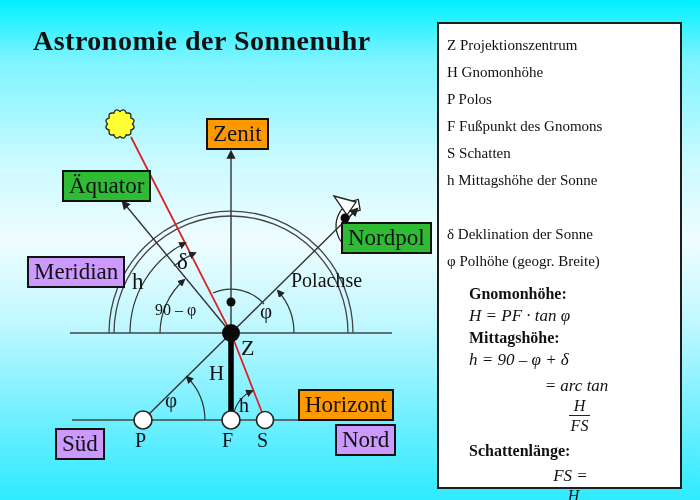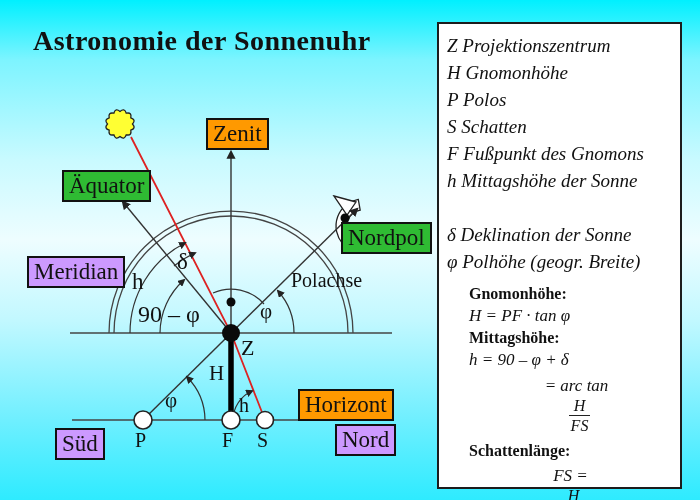--- a/index.html
+++ b/index.html
@@ -13,21 +13,21 @@
   svg.diagram{position:absolute;left:0;top:0;}
   .lbl{position:absolute;white-space:nowrap;line-height:1.05;}
   .boxlbl{position:absolute;white-space:nowrap;border:2px solid #111;
        padding:1px 5px 2px 5px;font-size:23px;line-height:1.1;}
   .orange{background:#FF9900;}
   .green{background:#2FBB33;}
   .violet{background:#CC99FF;}
   .panel{position:absolute;left:437px;top:22px;width:245px;height:467px;
        background:#ffffff;border:2px solid #1c1c1c;box-sizing:border-box;
        padding:8px 8px 0 8px;}
-  .legend-line{font-size:19px;line-height:27px;white-space:nowrap;font-style:italic;}
+  .legend-line{font-size:15px;line-height:27px;white-space:nowrap;}
   .legend-gap{height:27px;}
   .formulas{margin-left:22px;margin-top:8px;}
   .f-head{font-weight:bold;font-size:16px;line-height:21px;white-space:nowrap;}
   .f-line{font-style:italic;font-size:17px;line-height:23px;white-space:nowrap;}
   .f-row{display:flex;align-items:center;font-style:italic;font-size:17px;
        margin:5px 0 5px 0;white-space:nowrap;flex-direction:column;}
   .f-row.indent{margin-left:12px;}
   .frac{display:inline-flex;flex-direction:column;align-items:center;
        margin-left:6px;font-size:16px;line-height:19px;}
   .frac .num{border-bottom:1.4px solid #222;padding:0 5px;}
@@ -93,36 +93,36 @@
   <div class="boxlbl green" style="left:62px;top:170px;">Äquator</div>
   <div class="boxlbl green" style="left:341px;top:178px;margin-top:44px;">Nordpol</div>
   <div class="boxlbl violet" style="left:27px;top:256px;">Meridian</div>
   <div class="boxlbl orange" style="left:298px;top:389px;">Horizont</div>
   <div class="boxlbl violet" style="left:55px;top:428px;">Süd</div>
   <div class="boxlbl violet" style="left:335px;top:424px;">Nord</div>
 
   <div class="lbl" style="left:291px;top:270px;font-size:20px;">Polachse</div>
   <div class="lbl" style="left:132px;top:270px;font-size:23px;">h</div>
   <div class="lbl" style="left:177px;top:250px;font-size:23px;">δ</div>
-  <div class="lbl" style="left:138px;top:302px;font-size:24px;">90 – φ</div>
+  <div class="lbl" style="left:155px;top:302px;font-size:16px;">90 – φ</div>
   <div class="lbl" style="left:260px;top:300px;font-size:21px;">φ</div>
   <div class="lbl" style="left:241px;top:336px;font-size:22px;">Z</div>
   <div class="lbl" style="left:209px;top:362px;font-size:21px;">H</div>
   <div class="lbl" style="left:165px;top:389px;font-size:21px;">φ</div>
   <div class="lbl" style="left:239px;top:395px;font-size:20px;">h</div>
   <div class="lbl" style="left:135px;top:430px;font-size:20px;">P</div>
   <div class="lbl" style="left:222px;top:430px;font-size:20px;">F</div>
   <div class="lbl" style="left:257px;top:430px;font-size:20px;">S</div>
 
   <div class="panel">
     <div class="legend-line">Z Projektionszentrum</div>
     <div class="legend-line">H Gnomonhöhe</div>
     <div class="legend-line">P Polos</div>
+    <div class="legend-line">F Fußpunkt des Gnomons</div>
     <div class="legend-line">S Schatten</div>
-    <div class="legend-line">F Fußpunkt des Gnomons</div>
     <div class="legend-line">h Mittagshöhe der Sonne</div>
     <div class="legend-gap"></div>
     <div class="legend-line">δ Deklination der Sonne</div>
     <div class="legend-line">φ Polhöhe (geogr. Breite)</div>
 
     <div class="formulas">
       <div class="f-head">Gnomonhöhe:</div>
       <div class="f-line">H = PF · tan φ</div>
       <div class="f-head">Mittagshöhe:</div>
       <div class="f-line">h = 90 – φ + δ</div>

